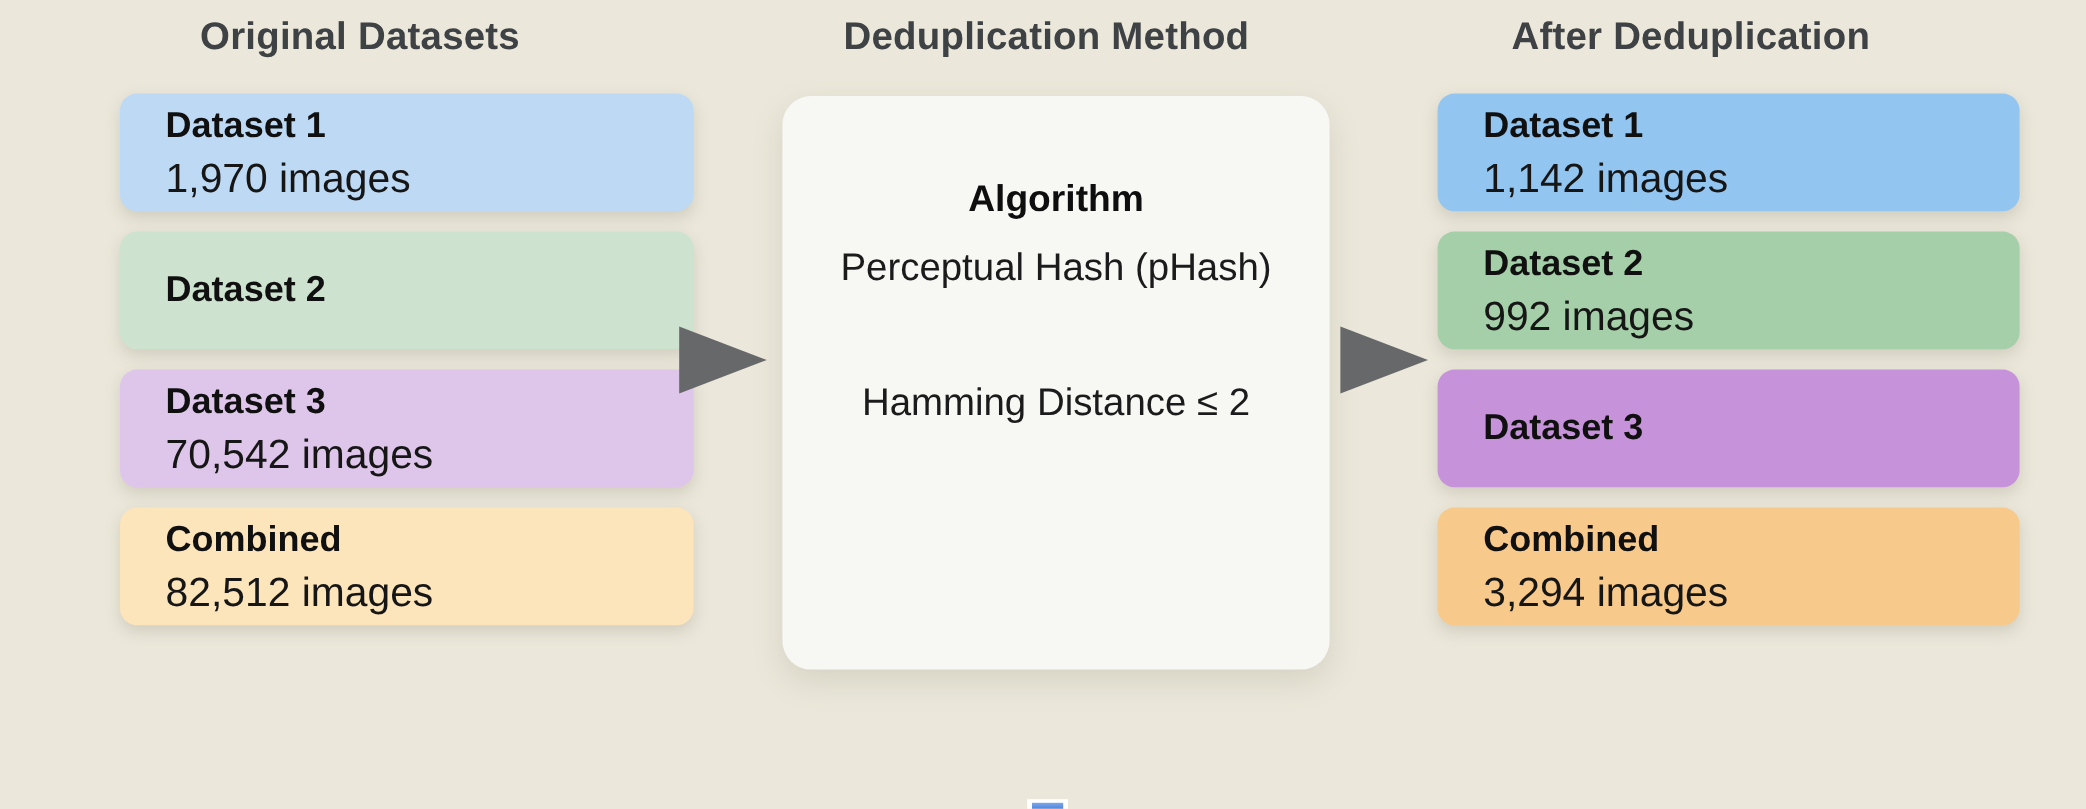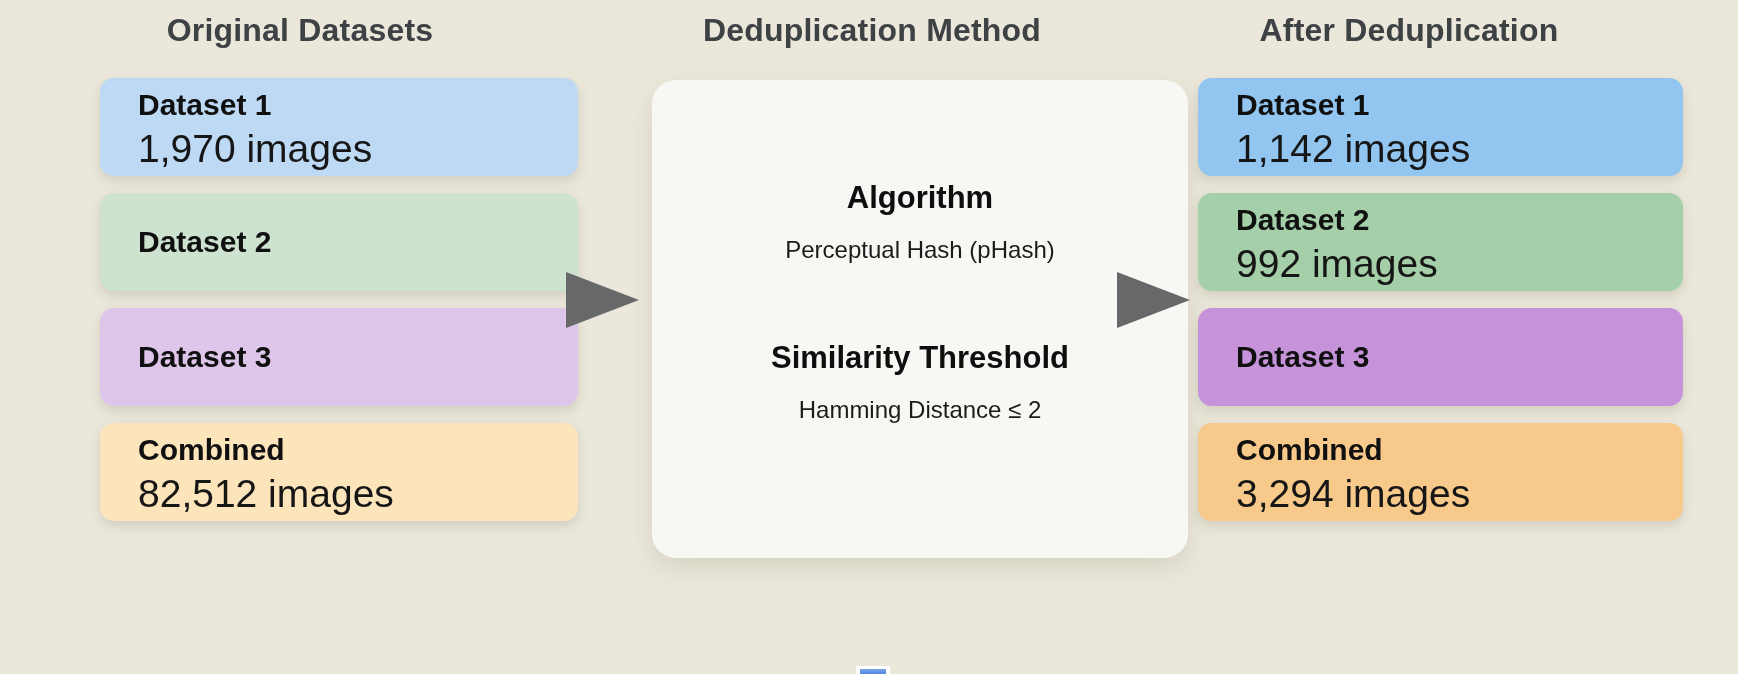--- a/index.html
+++ b/index.html
@@ -50,48 +50,48 @@
     justify-content: center;
     box-shadow: 0 5px 12px rgba(120, 115, 95, 0.22);
   }
   .box-label {
     font-size: 30px;
     font-weight: bold;
     color: #101010;
     line-height: 44px;
   }
   .box-value {
-    font-size: 39px;
+    font-size: 34px;
     color: #161616;
     line-height: 44px;
   }
 
   
   .method-card {
     position: absolute;
     left: 652px;
     top: 80px;
-    width: 536px;
+    width: 456px;
     height: 478px;
     background: #F7F7F4;
     border-radius: 24px;
     box-shadow: 0 10px 25px rgba(120, 115, 95, 0.18);
     box-sizing: border-box;
-    padding-top: 100px;
+    padding-top: 68px;
     text-align: center;
   }
   .card-section { margin: 0 0 76px 0; }
   .card-heading {
     font-size: 31px;
     font-weight: bold;
     color: #0E0E0E;
     margin: 0 0 20px 0;
   }
   .card-sub {
-    font-size: 24px;
+    font-size: 32px;
     color: #1B1B1B;
     margin: 0;
   }
 
   
   .flow-arrow {
     position: absolute;
     width: 0;
     height: 0;
     border-top: 28px solid transparent;
@@ -132,36 +132,36 @@
   <div class="dataset-col left">
     <div class="dataset-box" style="background-color: rgb(189, 217, 244);">
       <div class="box-label">Dataset 1</div>
       <div class="box-value">1,970 images</div>
     </div>
     <div class="dataset-box" style="background-color: rgb(205, 227, 207);">
       <div class="box-label">Dataset 2</div>
     </div>
     <div class="dataset-box" style="background-color: rgb(222, 198, 234);">
       <div class="box-label">Dataset 3</div>
+      <div class="box-value">70,542 images</div>
     </div>
     <div class="dataset-box" style="background-color: rgb(252, 228, 187);">
       <div class="box-label">Combined</div>
       <div class="box-value">82,512 images</div>
     </div>
   </div>
 
   <div class="flow-arrow a1" style="border-left-color: rgb(103, 104, 106);"></div>
 
   <div class="method-card" style="background-color: rgb(247, 247, 244);">
     <div class="card-section">
       <div class="card-heading">Algorithm</div>
       <div class="card-sub">Perceptual Hash (pHash)</div>
     </div>
     <div class="card-section">
-      <div class="card-heading">Similarity Threshold</div>
       <div class="card-sub">Hamming Distance ≤ 2</div>
     </div>
   </div>
 
   <div class="flow-arrow a2" style="border-left-color: rgb(103, 104, 106);"></div>
 
   <div class="dataset-col right">
     <div class="dataset-box" style="background-color: rgb(146, 198, 241);">
       <div class="box-label">Dataset 1</div>
       <div class="box-value">1,142 images</div>

